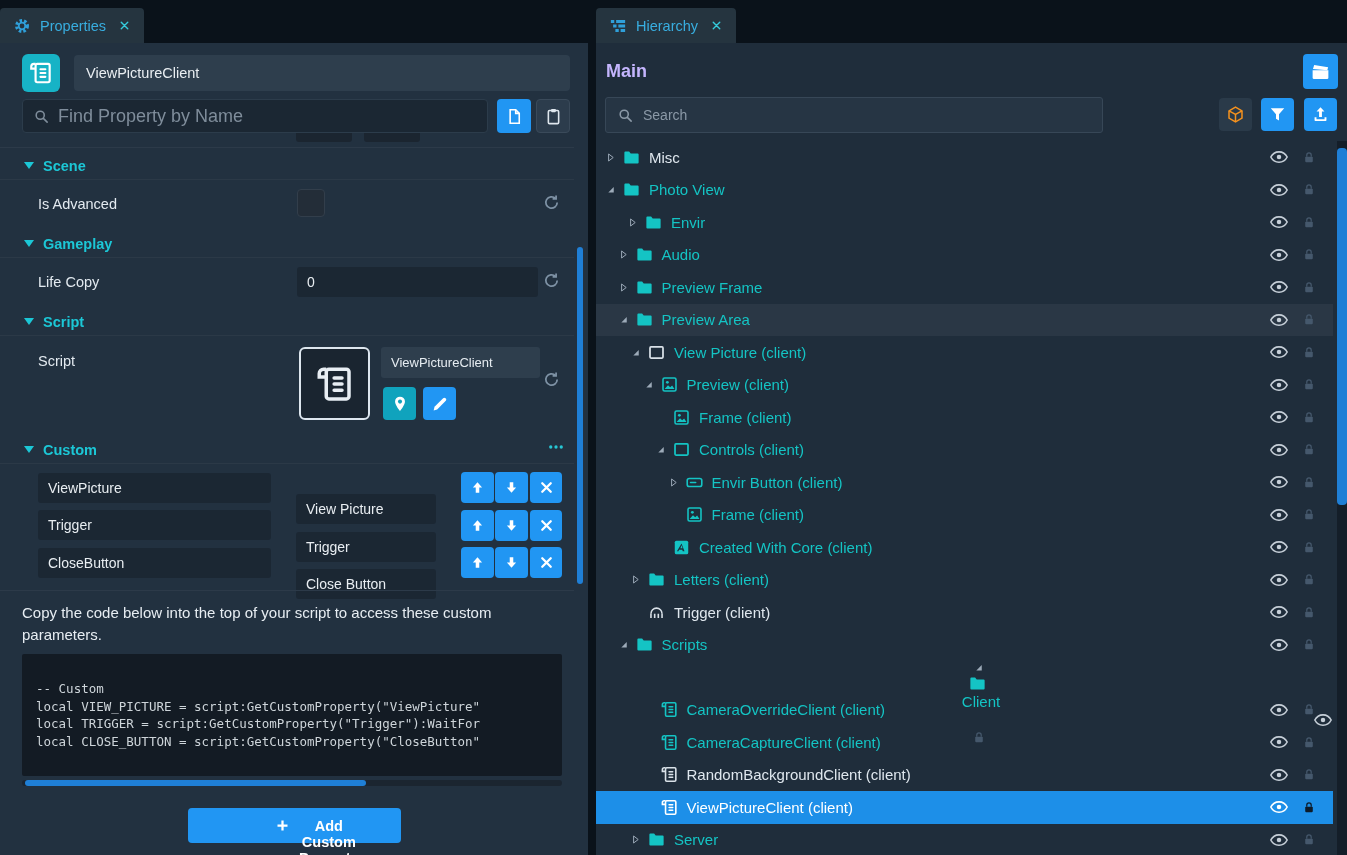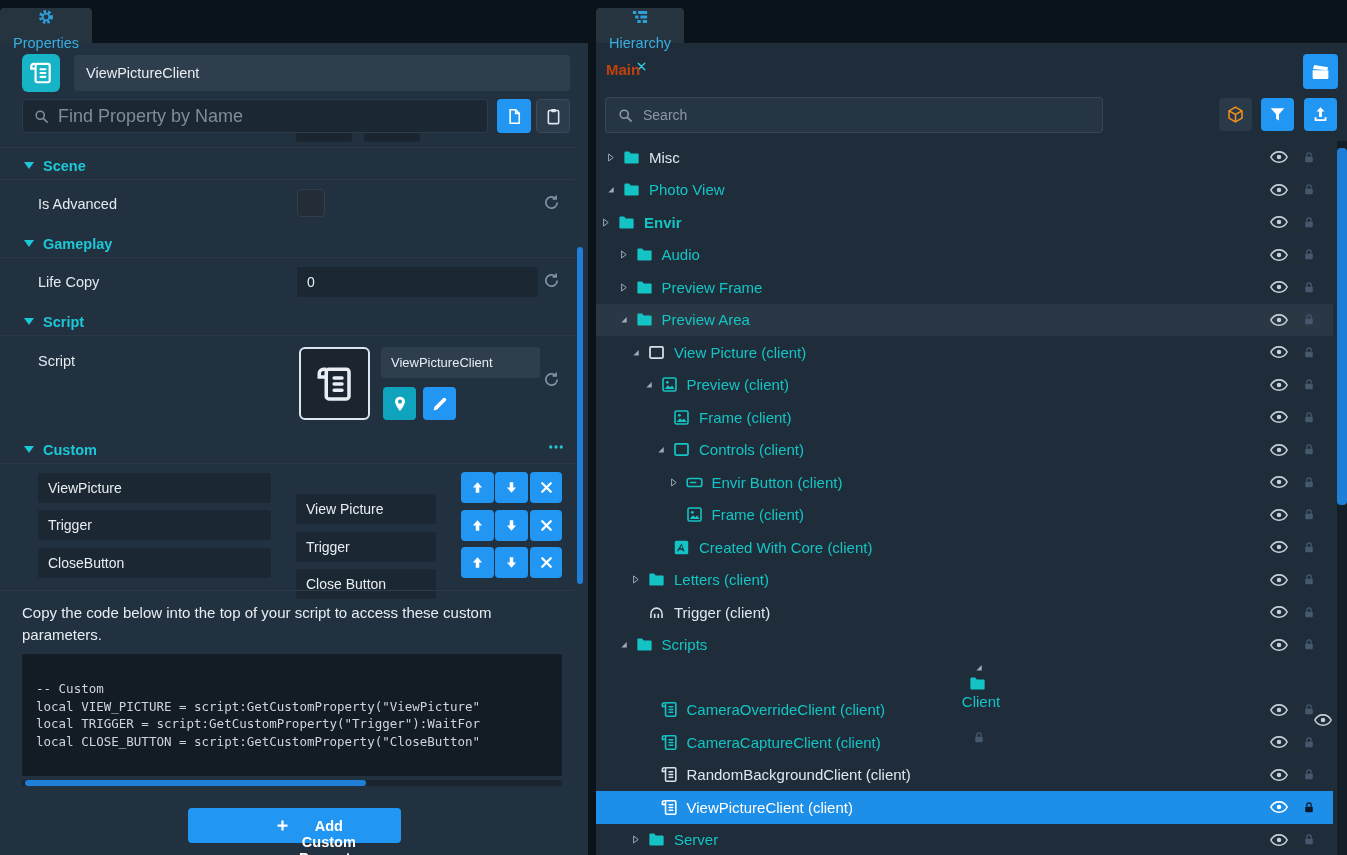--- a/index.html
+++ b/index.html
@@ -1,21 +1,21 @@
 <!DOCTYPE html>
 <html><head>
 <meta charset="utf-8">
 <style>
   * { margin:0; padding:0; box-sizing:border-box; }
   body { background:#0a121a; font-family:"Liberation Sans", sans-serif; }
   .screen { position:relative; width:1347px; height:855px; background:#0a121a; overflow:hidden; }
 
   
   .tab { position:absolute; top:8px; height:35px; display:flex; align-items:center; gap:9px;
-         padding:0 13px; background:#25343f; border-radius:4px 4px 0 0; cursor:pointer;flex-direction:column; }
+         padding:0 13px; background:#25343f; border-radius:4px 4px 0 0; cursor:pointer; }
   .tab-lab { color:#38aee0; font-size:14.5px; }
   .tab-ic { width:18px; height:18px; color:#2f9fd9; display:inline-flex; }
   .tab-x  { width:13px; height:13px; color:#35cbdc; display:inline-flex; margin-left:3px; }
   .tab svg { width:100%; height:100%; }
 
   
   .panel-left  { position:absolute; left:0;   top:0; width:588px; height:855px; }
   .panel-right { position:absolute; left:596px; top:0; width:751px; height:855px; }
   .pbody { position:absolute; left:0; top:43px; right:0; bottom:0; background:#223140; }
   .hbody { position:absolute; left:0; top:43px; right:0; bottom:0; background:#1f2d3b; }
@@ -91,21 +91,21 @@
                    font-size:12.5px; line-height:17.5px; color:#ced5da; white-space:pre; }
   .hsb-track { left:22px; top:780px; width:540px; height:6px; background:#1b2530; border-radius:3px; }
   .hsb-thumb { position:absolute; left:3px; top:0; width:341px; height:6px; background:#1f7fd6; border-radius:3px; }
   .add-btn { left:188px; top:808px; width:213px; height:35px; background:#2196f3; border:none; border-radius:4px;
              color:#fff; font-weight:bold; font-size:14.5px; display:flex; align-items:center; justify-content:center;
              gap:9px; cursor:pointer; font-family:inherit; }
   .add-btn span { width:15px; height:15px; }
   .pvthumb { left:577px; top:247px; width:6px; height:337px; background:#1f7fd6; border-radius:3px; }
 
   
-  .main-label { left:10px; top:61px; color:#c2410c; font-weight:bold; font-size:15px; }
+  .main-label { left:10px; top:61px; color:#c4b5fd; font-weight:bold; font-size:18px; }
   .b-film   { left:707px; top:54px; width:35px; height:35px; }
   .b-film span { width:21px; height:21px; }
   .hsearch { left:9px; top:97px; width:498px; height:36px; background:#263544; border:1px solid #374757;
              border-radius:3px; display:flex; align-items:center; padding:0 11px; gap:9px; }
   .hsearch .s-ic { width:17px; height:17px; color:#8b99a7; }
   .hsearch input { flex:1; background:transparent; border:none; outline:none; color:#dfe7ee; font-size:14px; font-family:inherit; }
   .hsearch input::placeholder { color:#8b99a7; }
   .b-cube   { left:623px; top:98px; width:33px; height:33px; }
   .b-funnel { left:665px; top:98px; width:33px; height:33px; }
   .b-export { left:708px; top:98px; width:33px; height:33px; }
@@ -479,21 +479,21 @@
               <circle cx="12" cy="12" r="2.7" fill="currentColor"></circle>
             </svg>
           </span>
           <span class="lock" data-icon="lock">
             <svg viewBox="0 0 24 24">
               <rect x="5.5" y="10.5" width="13" height="9.5" rx="1.4" fill="currentColor"></rect>
               <path d="M8.2 10.5V8a3.8 3.8 0 0 1 7.6 0v2.5" fill="none" stroke="currentColor" stroke-width="2.1"></path>
             </svg>
           </span>
         </div>
-        <div class="trow" style="padding-left: 3px; font-weight: bold;">
+        <div class="trow" style="padding-left: 30px;">
           <span class="arrow" data-icon="chevCollapsed">
             <svg viewBox="0 0 24 24">
               <path d="M8.5 5.5L17 12l-8.5 6.5z" fill="none" stroke="currentColor" stroke-width="1.8" stroke-linejoin="round"></path>
             </svg>
           </span>
           <span class="nicon tone-teal" data-icon="folder">
             <svg viewBox="0 0 24 24" fill="currentColor">
               <path d="M3 5.8a1.3 1.3 0 0 1 1.3-1.3H9l2 2.3h8.7A1.3 1.3 0 0 1 21 8.1v10.1a1.3 1.3 0 0 1-1.3 1.3H4.3A1.3 1.3 0 0 1 3 18.2z"></path>
             </svg>
           </span>

